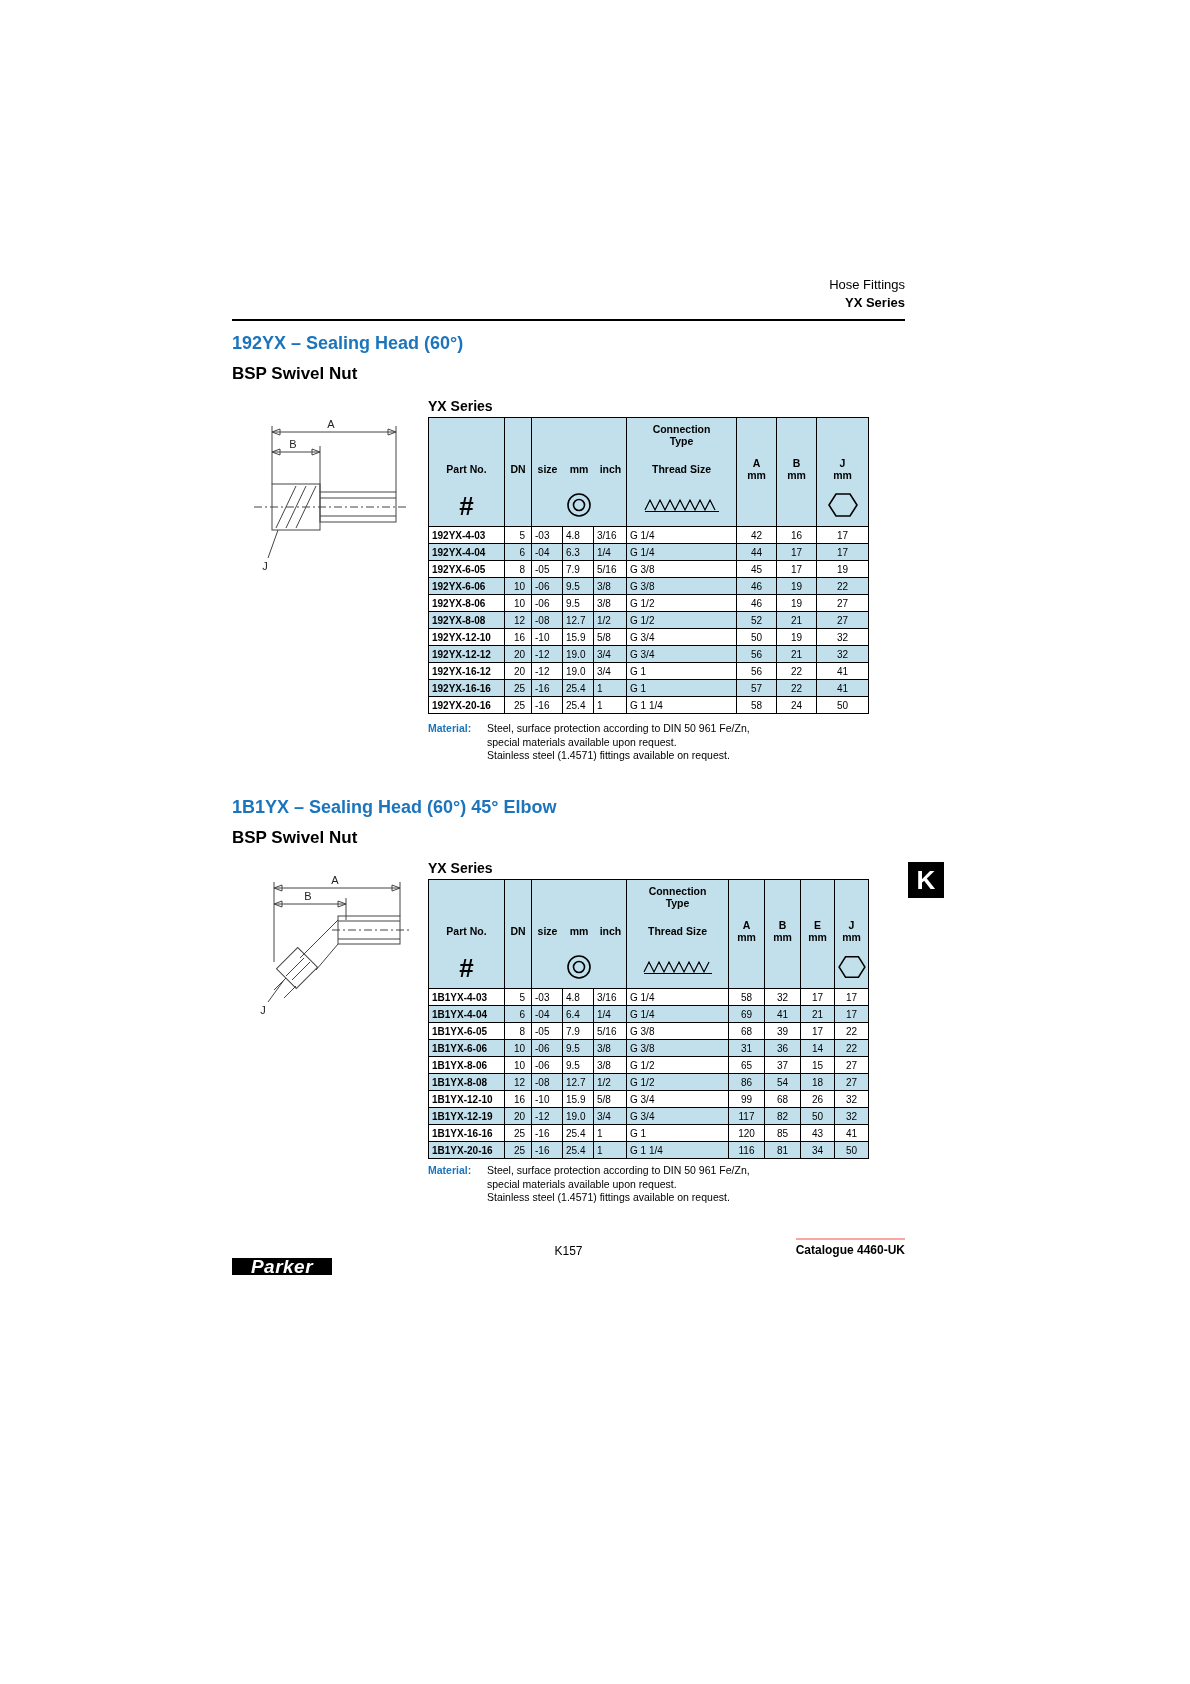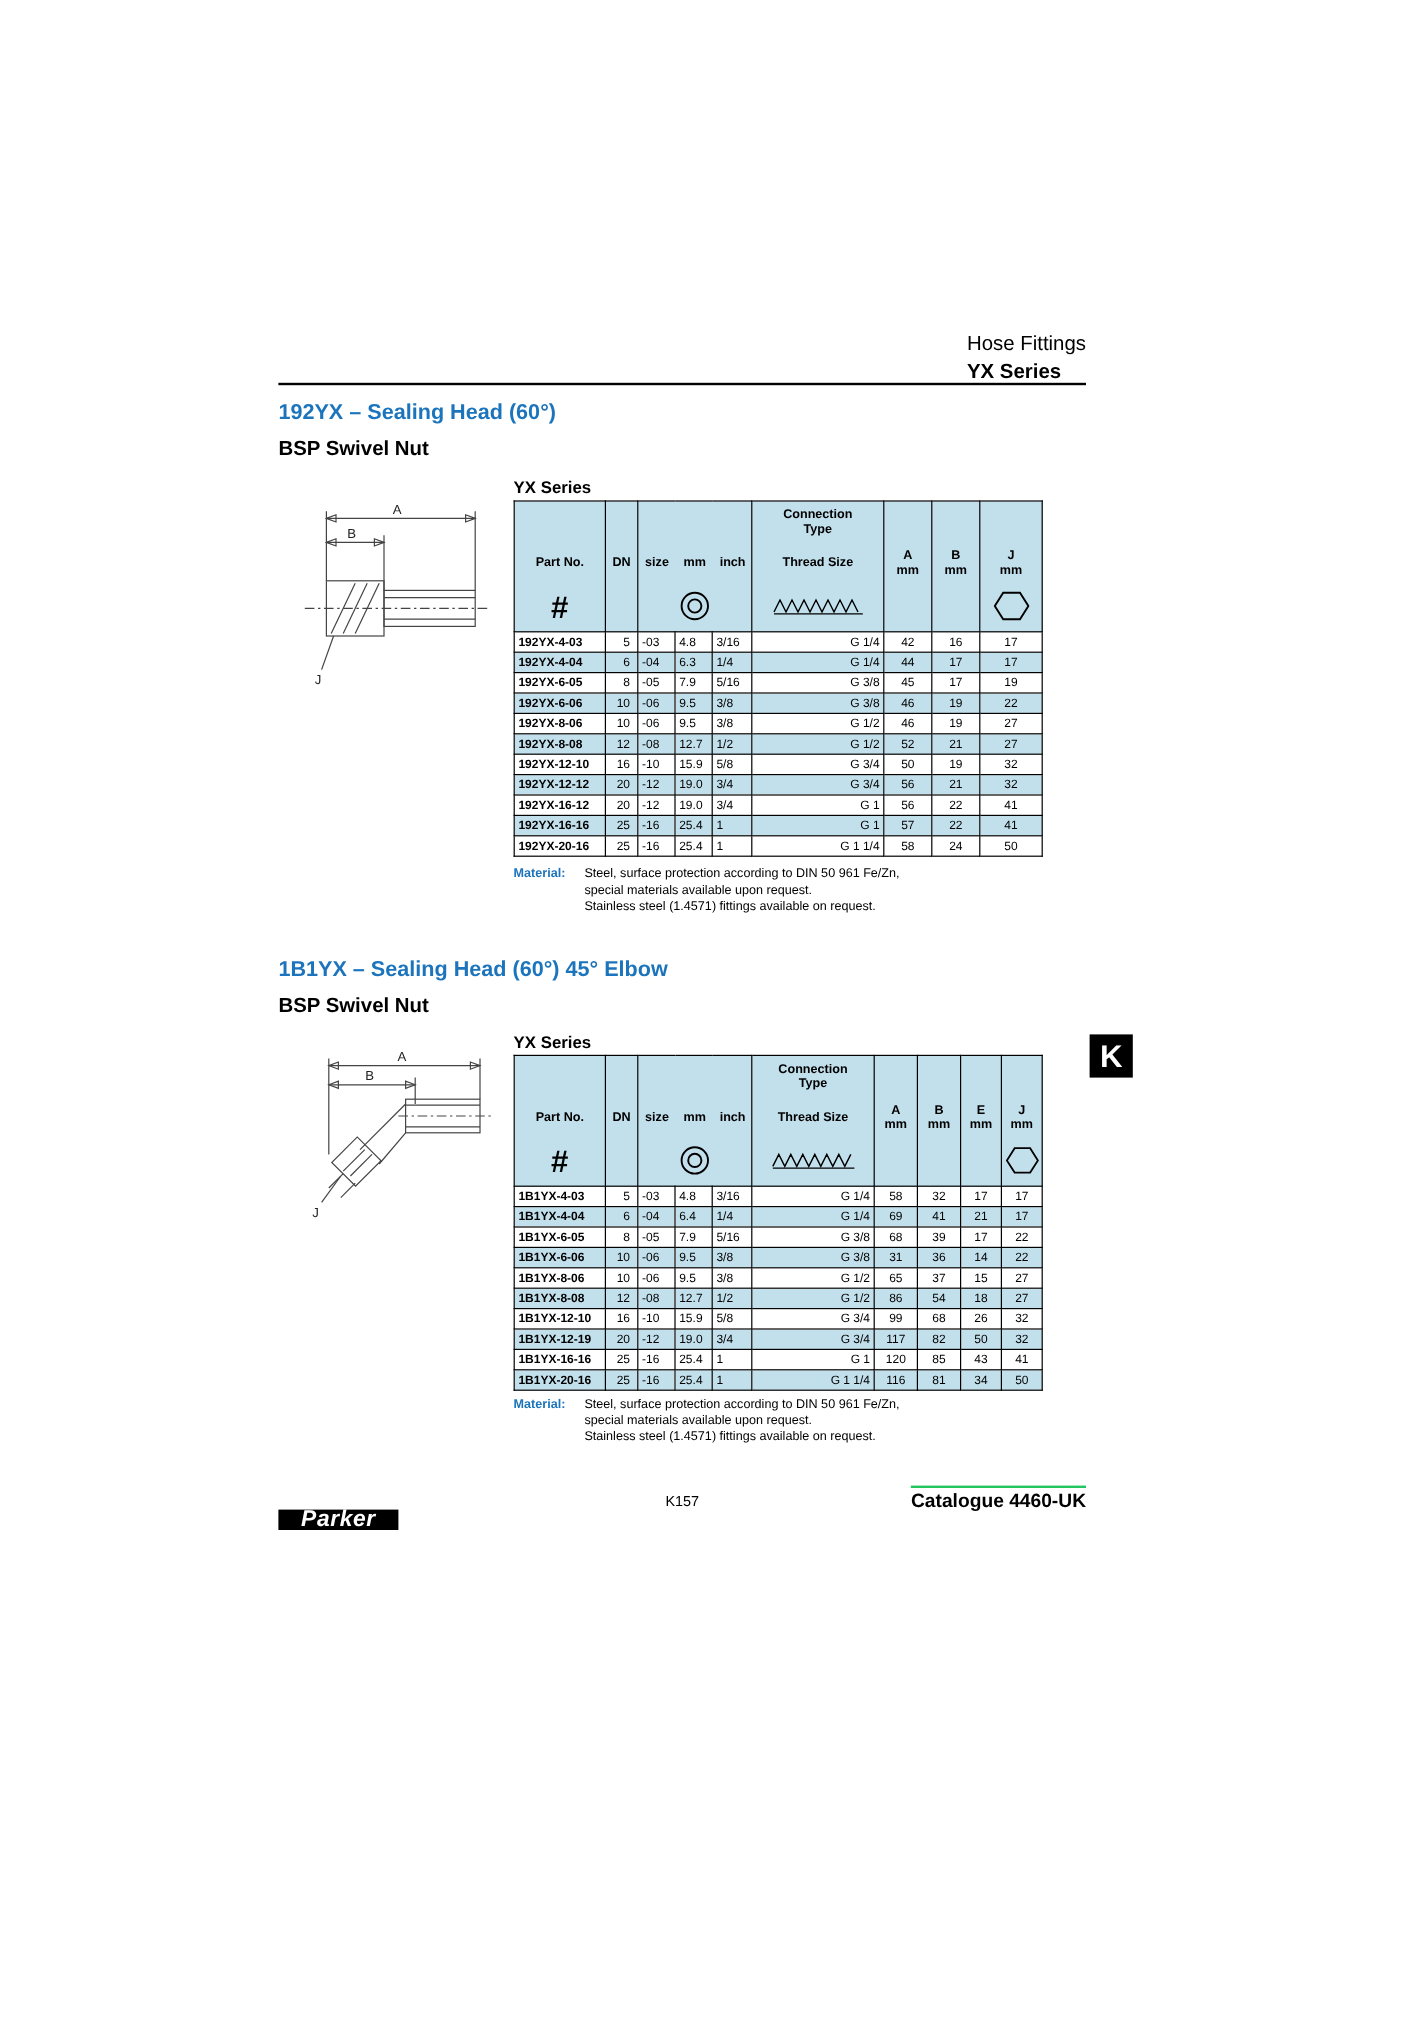--- a/index.html
+++ b/index.html
@@ -1,59 +1,59 @@
 <!DOCTYPE html>
 <html style="--accent: #1c75bc; --tblue: #c2e0ec;"><head>
 <meta charset="utf-8">
 <style>
   :root{ --accent:#1c75bc; --tblue:#c2e0ec; }
   html,body{margin:0;padding:0;background:#fff;}
   .page{position:relative;width:1190px;height:1684px;background:#fff;
         font-family:"Liberation Sans",sans-serif;color:#000;overflow:hidden;}
 
-  .hdr-right{position:absolute;top:276px;right:285px;text-align:left;
-             font-size:17px;line-height:1.35;}
+  .hdr-right{position:absolute;top:276px;right:285px;text-align:right;
+             font-size:13px;line-height:1.35;}
   .hdr-right .b{font-weight:bold;}
   .top-rule{position:absolute;left:232px;top:319px;width:673px;border-top:2px solid #000;}
 
   .sec-title{position:absolute;left:232px;font-size:18px;font-weight:bold;color:var(--accent);}
   .sec-sub{position:absolute;left:232px;font-size:17px;font-weight:bold;}
   .tbl-label{position:absolute;left:428px;font-size:14px;font-weight:bold;}
 
   .spec-table{position:absolute;left:428px;border-collapse:collapse;table-layout:fixed;
               width:440px;font-size:10px;}
   .spec-table th,.spec-table td{border:1px solid #000;}
   .spec-table thead th{background:var(--tblue);font-weight:bold;padding:0;
                        vertical-align:top;font-size:10.5px;margin-left:43px;}
   .spec-table tbody td{height:14px;padding:1px 3px;background:#fff;white-space:nowrap;overflow:hidden;}
   .spec-table tbody tr:nth-child(even) td{background:var(--tblue);}
   .spec-table tbody td:first-child{font-weight:bold;text-align:left;}
   .spec-table tbody td:nth-child(2){text-align:right;padding-right:6px;}
   .spec-table tbody td:nth-child(3){text-align:left;}
   .spec-table tbody td:nth-child(4){text-align:right;padding-right:19px;}
   .spec-table tbody td:nth-child(5){text-align:left;}
-  .spec-table tbody td:nth-child(6){text-align:right;}
+  .spec-table tbody td:nth-child(6){text-align:left;}
   .spec-table tbody td:nth-child(n+7){text-align:center;}
 
   .hz-top{height:34px;display:flex;flex-direction:column;align-items:center;justify-content:center;line-height:1.15;}
   .hz-mid{height:34px;display:flex;flex-direction:column;align-items:center;justify-content:center;line-height:1.15;}
   .hz-bot{height:40px;display:flex;align-items:center;justify-content:center;}
   .hash{font-size:26px;font-weight:bold;line-height:1;}
   .smi{display:grid;grid-template-columns:32px 31px 32px;width:95px;}
   .smi span{text-align:center;}
 
   .mat-label{position:absolute;left:428px;color:var(--accent);font-weight:bold;font-size:10.5px;}
   .mat-text{position:absolute;left:487px;font-size:10.5px;line-height:1.3;width:330px;}
 
   .k-tab{position:absolute;left:908px;top:862px;width:36px;height:36px;background:#000;
          color:#fff;font-weight:bold;font-size:26px;display:flex;align-items:center;justify-content:center;}
 
   .footer-page{position:absolute;left:232px;top:1244px;width:673px;text-align:center;font-size:12px;}
-  .footer-cat{position:absolute;right:285px;top:1238px;font-size:16px;font-weight:bold;
-              border-top:2px solid #22c55e;padding-top:3px;}
+  .footer-cat{position:absolute;right:285px;top:1238px;font-size:12px;font-weight:bold;
+              border-top:2px solid #fca5a5;padding-top:3px;}
   .parker{position:absolute;left:232px;top:1258px;width:100px;height:17px;background:#000;
           color:#fff;font-weight:bold;font-style:italic;font-size:19px;
           display:flex;align-items:center;justify-content:center;letter-spacing:.5px;}
 
   .diag{position:absolute;}
   .diag svg text{font-family:"Liberation Sans",sans-serif;font-size:11px;fill:#222;}
   .diag line,.diag polyline,.diag rect,.diag polygon,.diag path{stroke:#444;fill:none;stroke-width:1;}
 </style>
 </head>
 <body>

